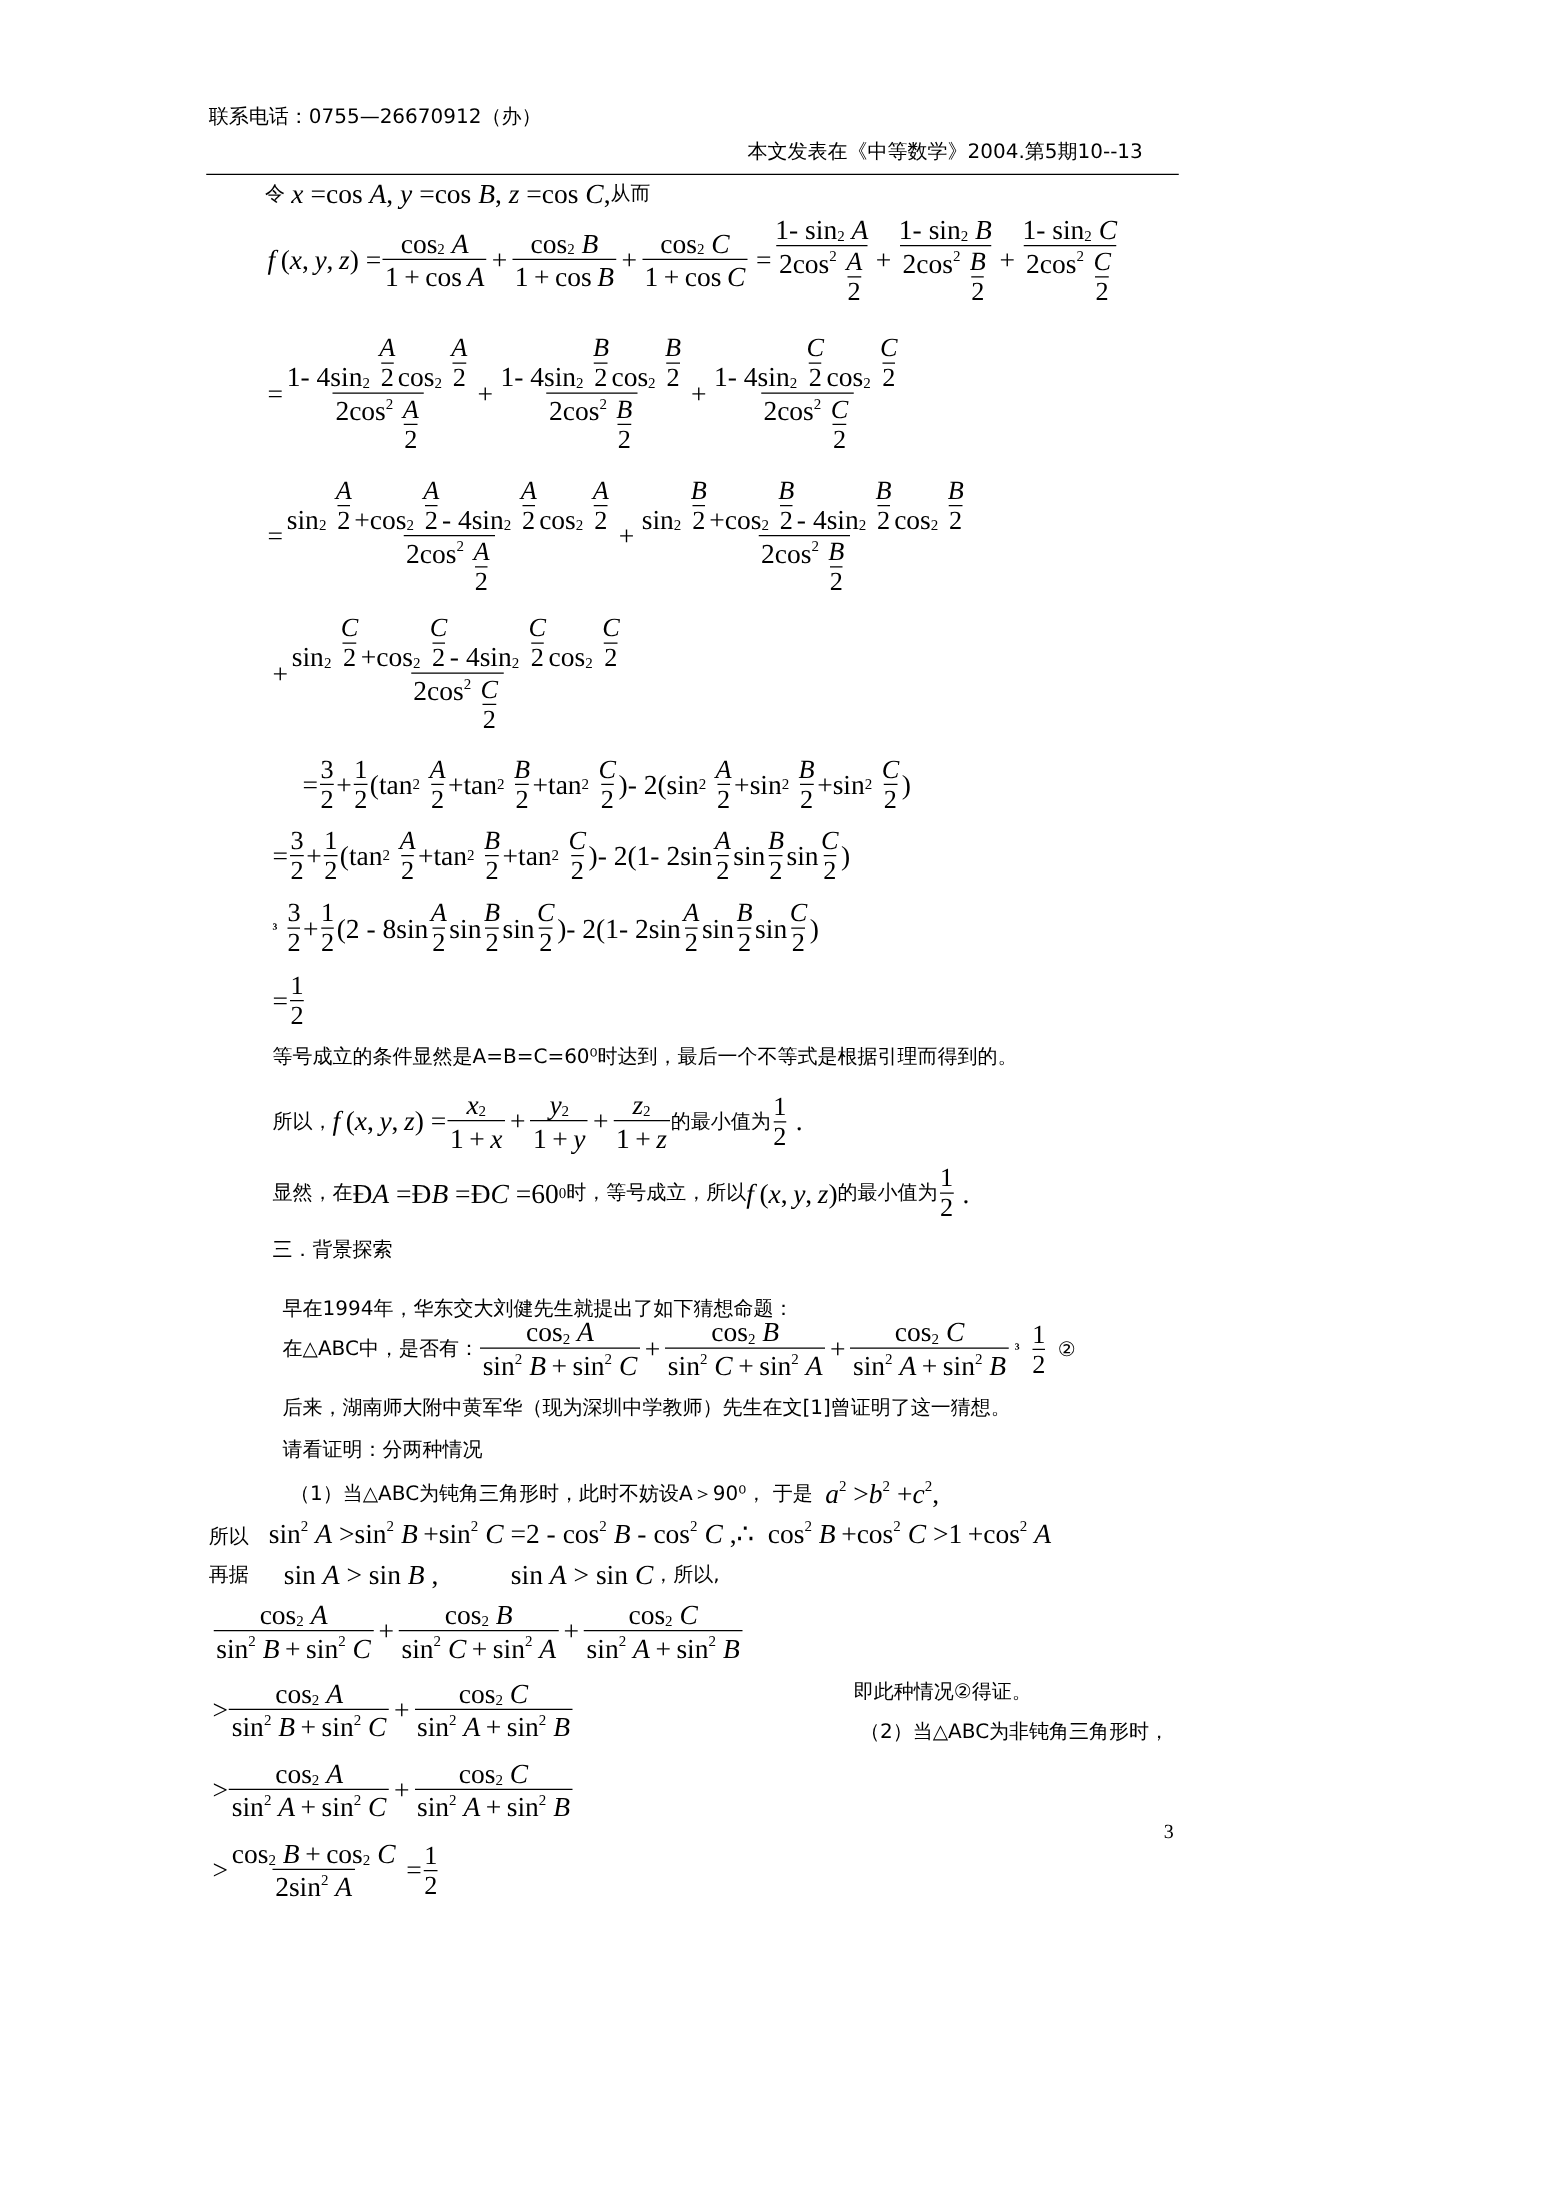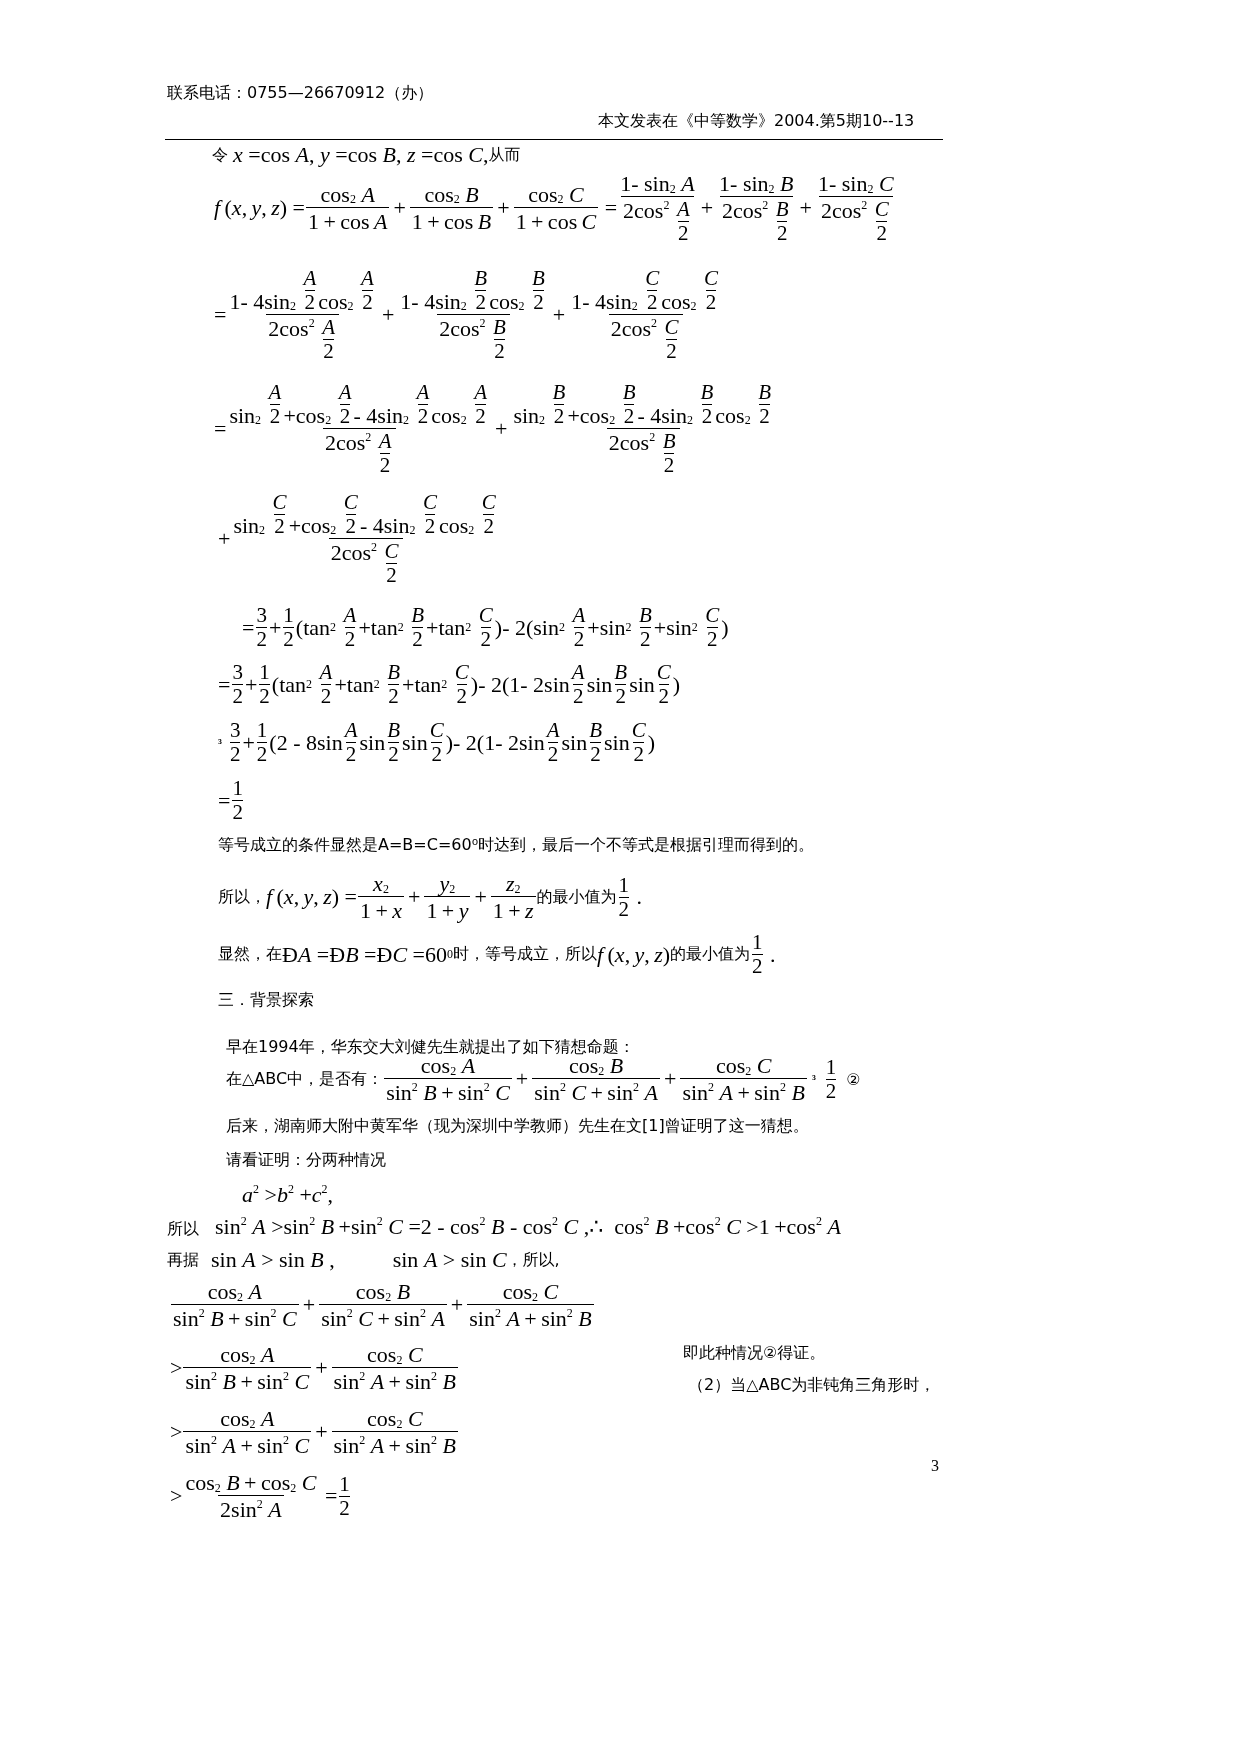--- a/index.html
+++ b/index.html
@@ -335,31 +335,32 @@
       <span class="d">2</span>
     </span>
   <span class="cn" style="margin-left:8px;">②</span>
 </div>
 
 <div class="abs cn" style="left:226px;top:1116px;">后来，湖南师大附中黄军华（现为深圳中学教师）先生在文[1]曾证明了这一猜想。</div>
 
 <div class="abs cn" style="left:226px;top:1150px;">请看证明：分两种情况</div>
 
 <div class="abs line" style="left:232px;top:1182px;">
+  <span class="cn">（1）当△ABC为钝角三角形时，此时不妨设A＞90⁰，  于是</span>
   <span class="m" style="margin-left:10px;"><i>a</i><sup>2</sup>&nbsp;&gt;<i>b</i><sup>2</sup>&nbsp;+<i>c</i><sup>2</sup>,</span>
 </div>
 
 <div class="abs line" style="left:167px;top:1214px;align-items:flex-end;">
   <span class="cn">所以</span>
   <span class="m" style="margin-left:16px;">sin<sup>2</sup>&nbsp;<i>A</i>&nbsp;&gt;sin<sup>2</sup>&nbsp;<i>B</i> +sin<sup>2</sup>&nbsp;<i>C</i>&nbsp;=2&nbsp;-&nbsp;cos<sup>2</sup>&nbsp;<i>B</i>&nbsp;-&nbsp;cos<sup>2</sup>&nbsp;<i>C</i>&nbsp;,∴&nbsp;&nbsp;cos<sup>2</sup>&nbsp;<i>B</i> +cos<sup>2</sup>&nbsp;<i>C</i>&nbsp;&gt;1 +cos<sup>2</sup>&nbsp;<i>A</i></span>
 </div>
 
 <div class="abs line" style="left:167px;top:1247px;">
   <span class="cn">再据</span>
-  <span class="m" style="margin-left:12px;">sin&nbsp;<i>A</i>&nbsp;&gt;&nbsp;sin&nbsp;<i>B</i>&nbsp;,</span>
+  <span class="m" style="margin-left:28px;">sin&nbsp;<i>A</i>&nbsp;&gt;&nbsp;sin&nbsp;<i>B</i>&nbsp;,</span>
   <span class="m" style="margin-left:58px;">sin&nbsp;<i>A</i>&nbsp;&gt;&nbsp;sin&nbsp;<i>C</i></span>
   <span class="cn">，所以,</span>
 </div>
 
 <div class="abs m line" style="left:170px;top:1280px;">
   <span class="frac">
       <span class="n">cos<sup>2</sup>&nbsp;<i>A</i></span>
       <span class="d">sin<sup>2</sup>&nbsp;<i>B</i> + sin<sup>2</sup>&nbsp;<i>C</i></span>
     </span>
     <span class="op">+</span>

